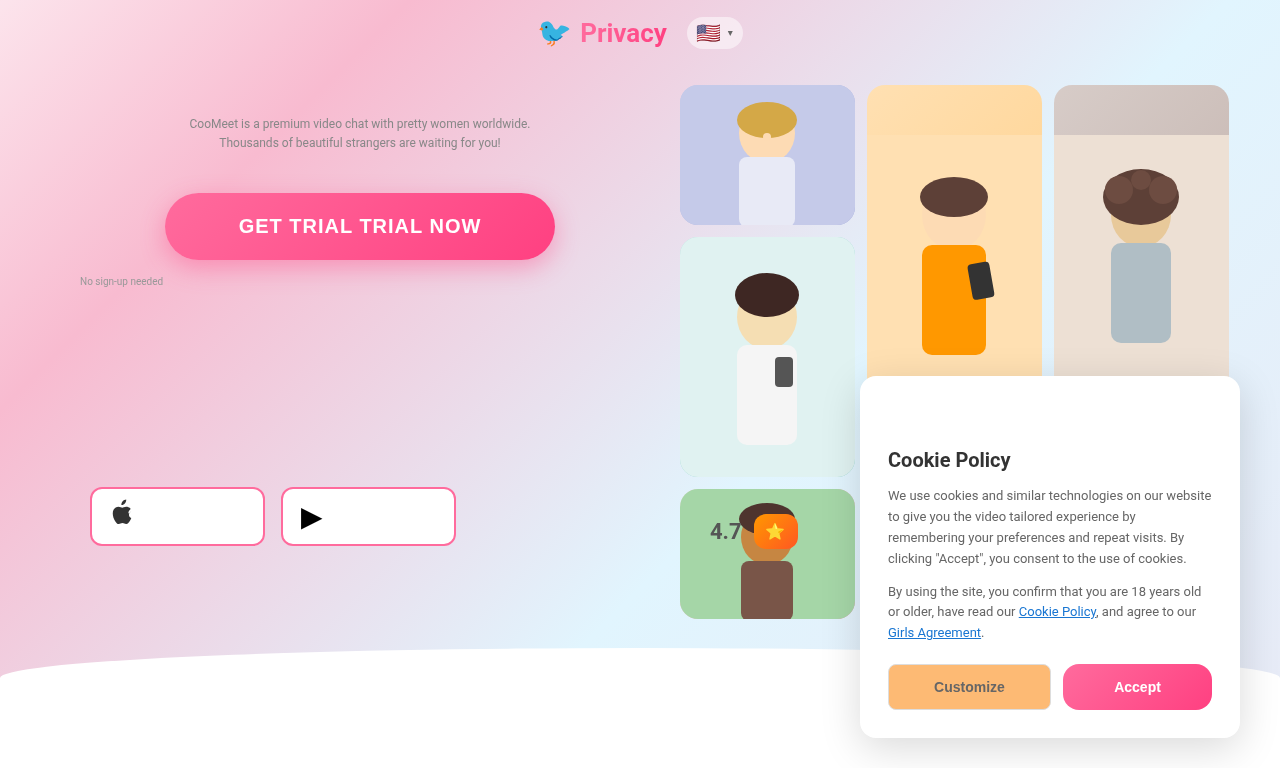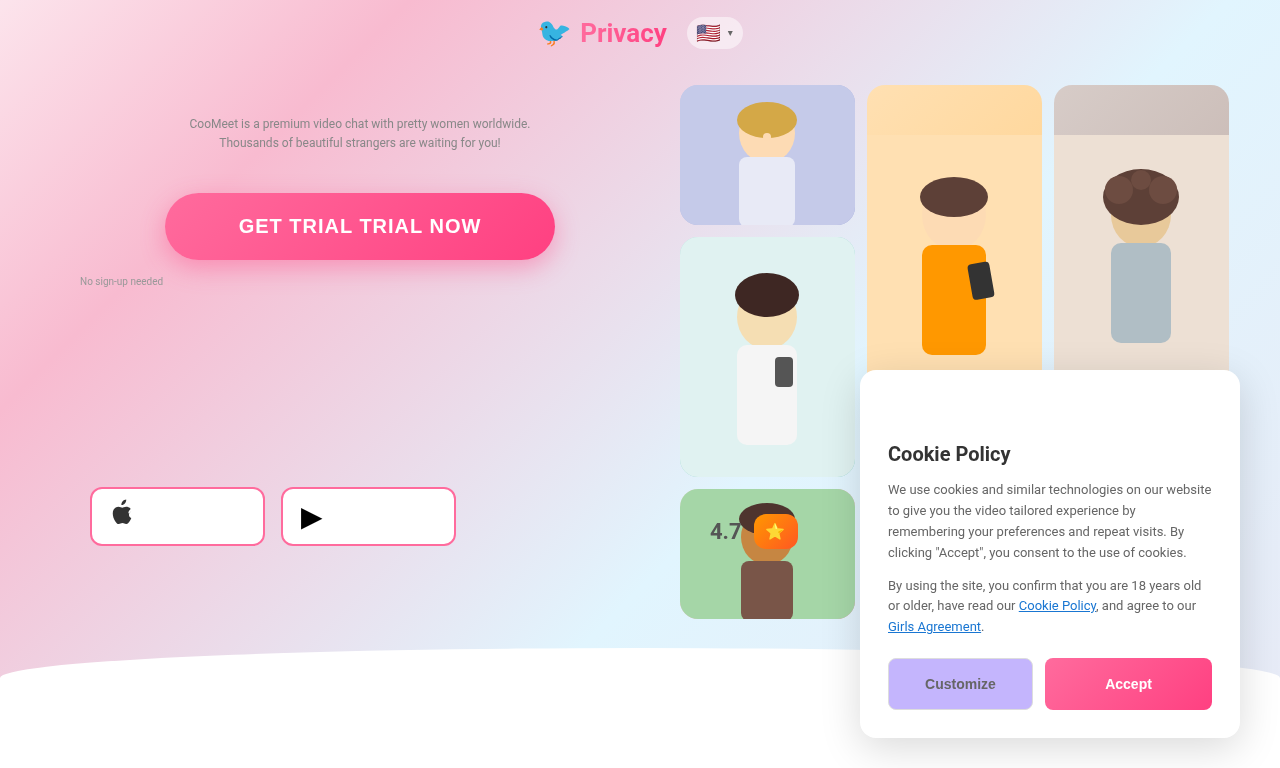--- a/index.html
+++ b/index.html
@@ -280,34 +280,34 @@
       color: #1976d2;
       text-decoration: underline;
     }
     .cookie-buttons {
       display: flex;
       gap: 12px;
       margin-top: 20px;
     }
     .btn-customize {
       flex: 1;
-      padding: 6px;
+      padding: 14px;
       border: 1.5px solid #ddd;
       border-radius: 8px;
-      background: #c4b5fd;
+      background: #fdba74;
       color: #666;
       font-size: 14px;
       font-weight: 600;
       cursor: pointer;
     }
     .btn-accept {
       flex: 1;
-      padding: 18px;
+      padding: 8px;
       border: none;
-      border-radius: 8px;
+      border-radius: 16px;
       background: linear-gradient(135deg, #ff6b9d, #ff4081);
       color: white;
       font-size: 14px;
       font-weight: 600;
       cursor: pointer;
     }
   </style>
 </head>
 <body>
 

